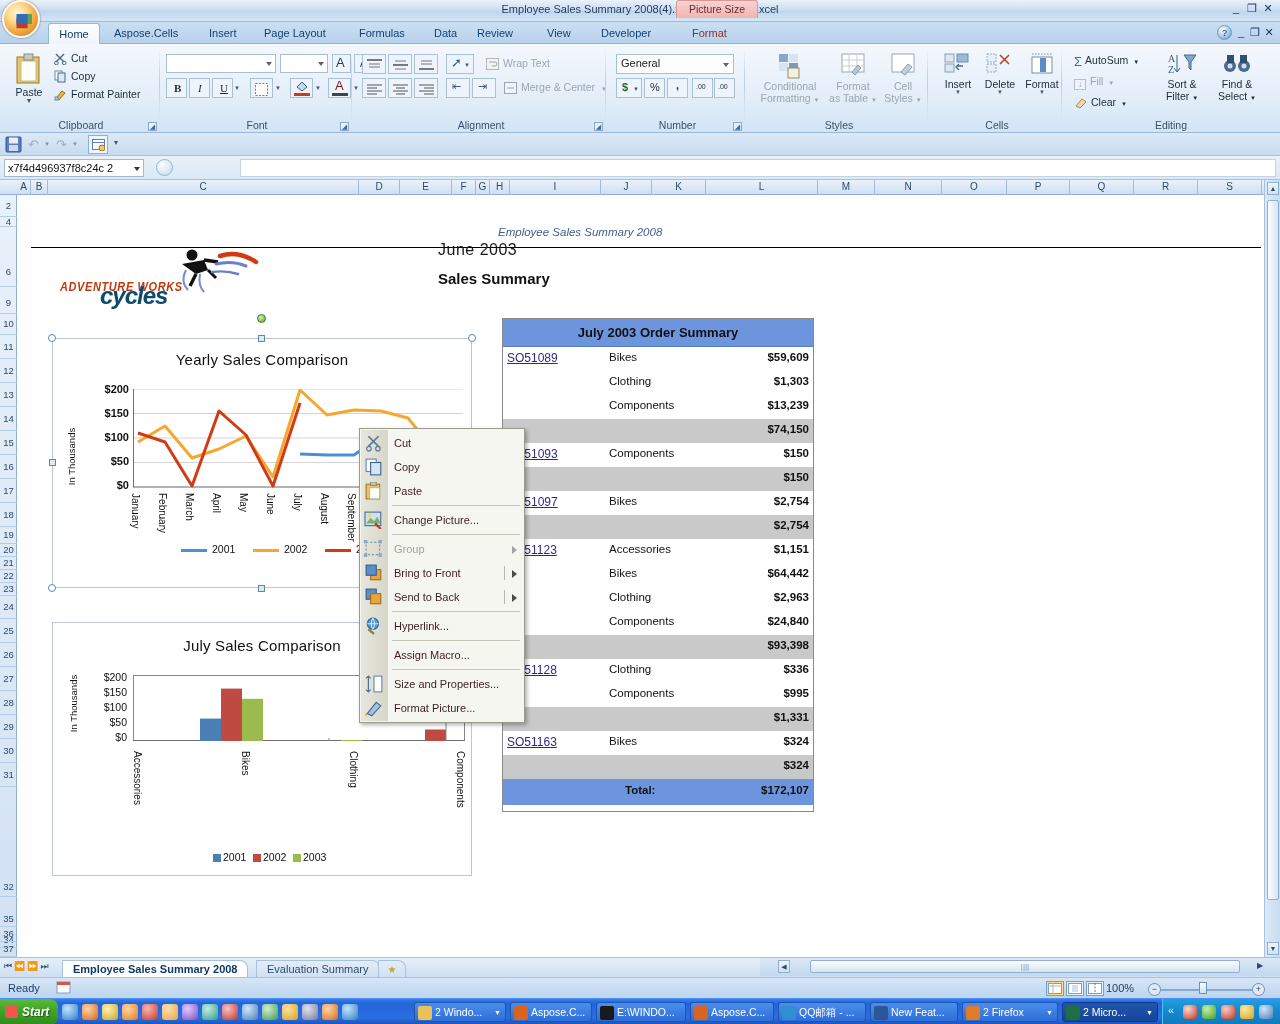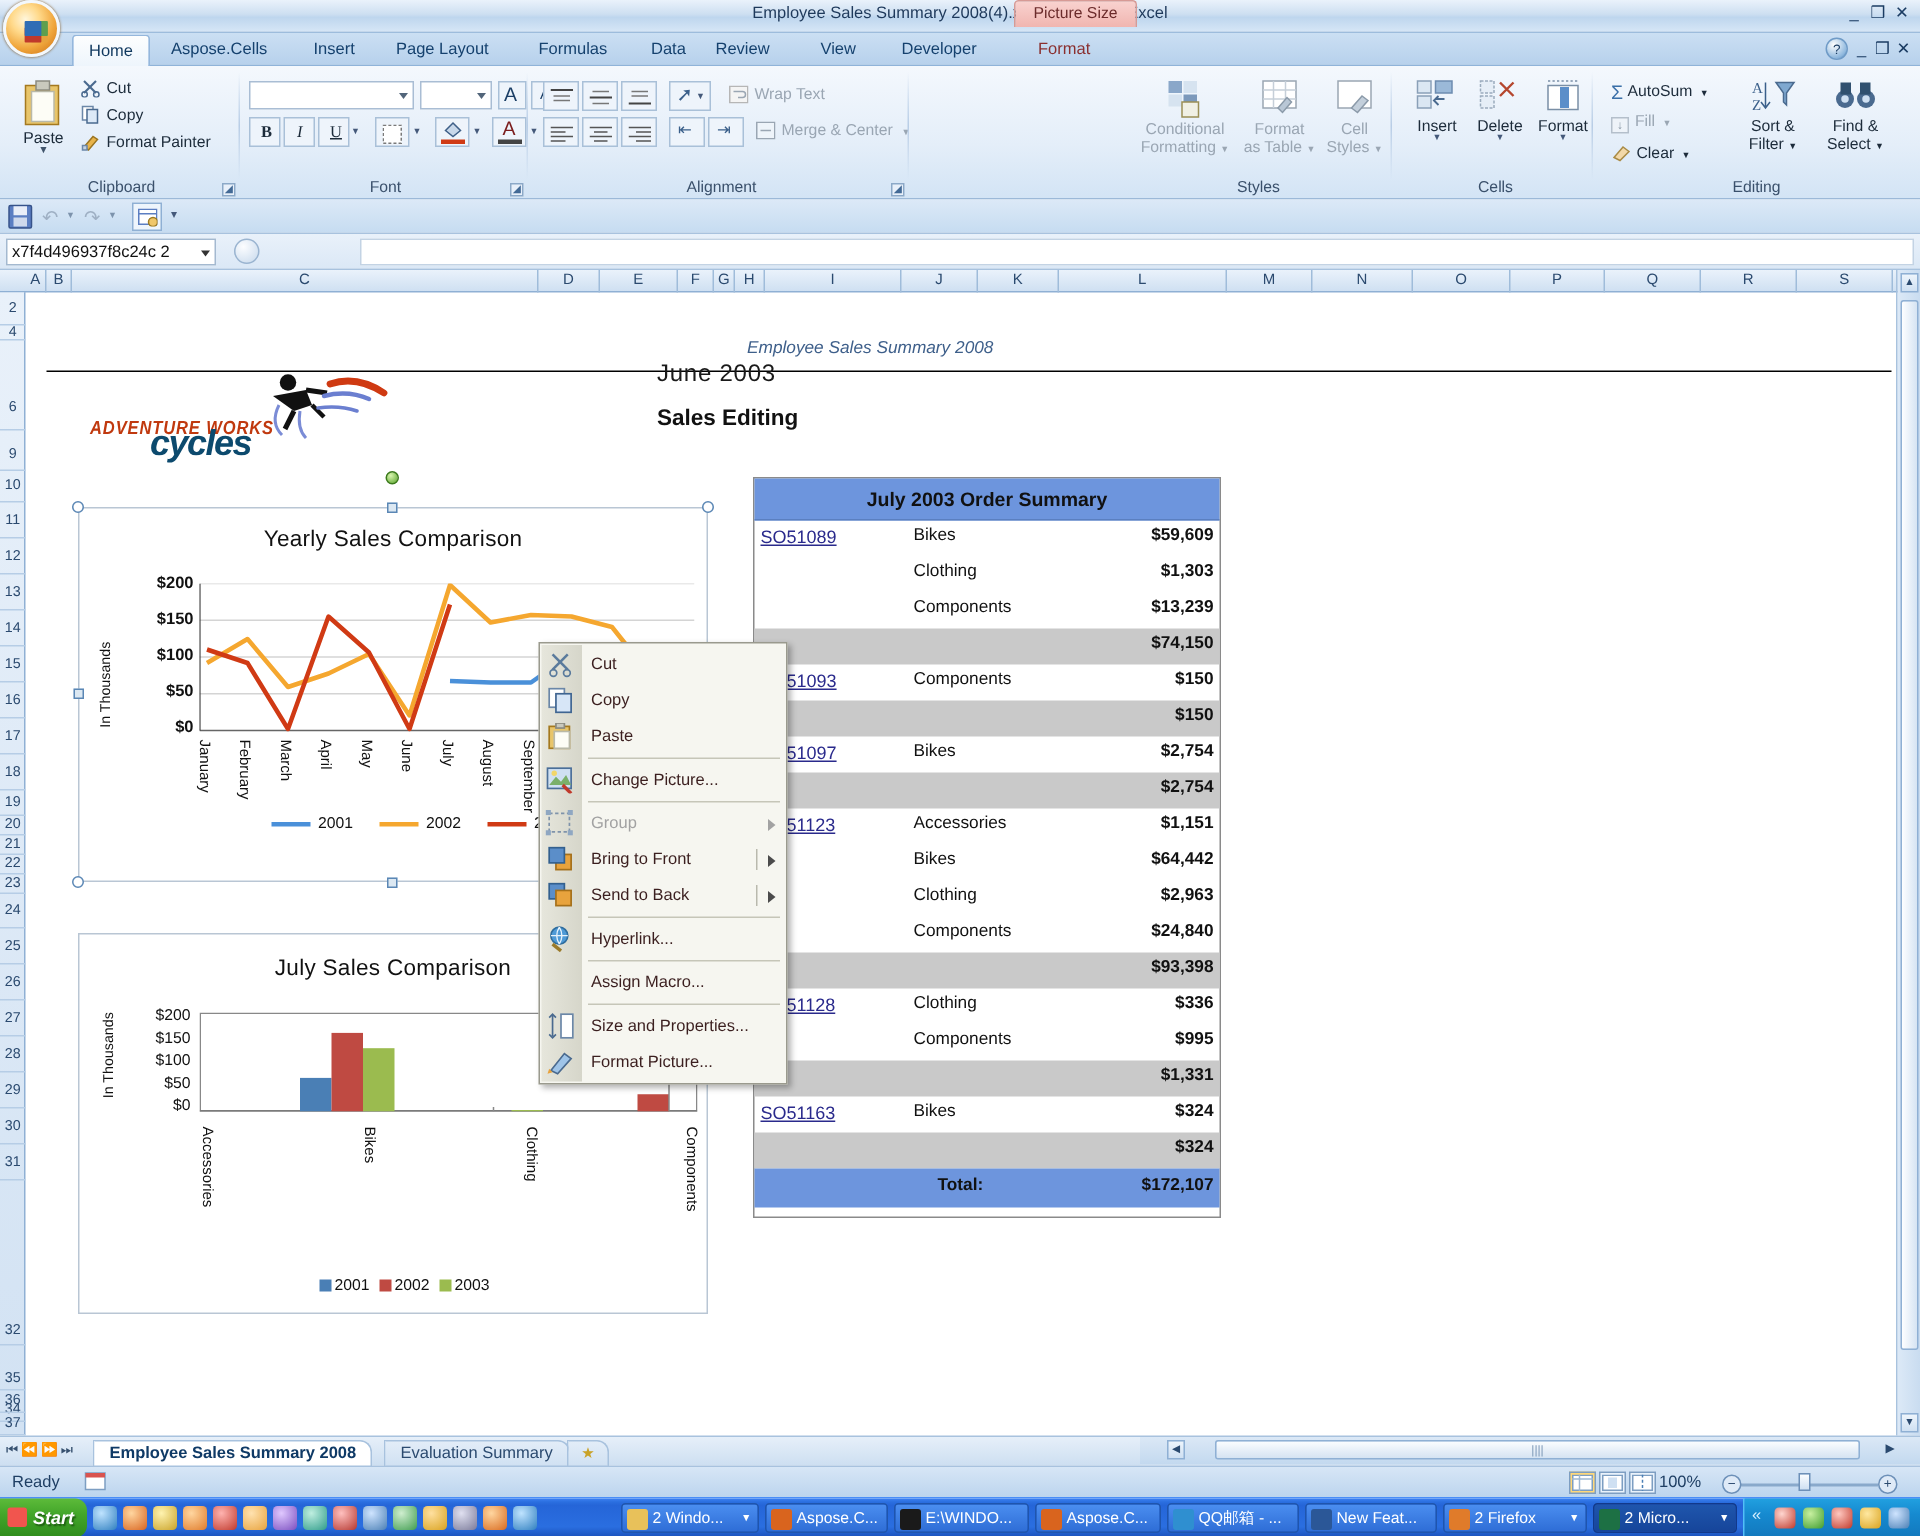--- a/index.html
+++ b/index.html
@@ -427,20 +427,45 @@
           <rect x="0.5" y="0.5" width="12" height="11" fill="#eef4fa" stroke="#9aa6b3"></rect>
           <line x1="3" y1="6" x2="10" y2="6" stroke="#9aa6b3"></line>
           </svg><span>Merge &amp; Center</span>
         <span style="margin-left:3px;font-size:6px;">▼</span>
       </div>
       <div class="glabel">Alignment</div>
       <div class="dlg-launcher">◢</div>
       <div class="gsep"></div>
     </div>
 
+    <div class="rgroup" style="left:610px;width:135px;">
+      <div class="fmtbox" style="left:6px;top:10px;width:118px;height:20px;">
+        <span>General</span>
+        <i style="position:absolute;right:4px;top:8px;border-left:3px solid transparent;border-right:3px solid transparent;border-top:4px solid #52657a;"></i>
+      </div>
+      <div class="sqbtn" style="left:6px;top:34px;width:26px;height:20px;border-color:#a9c0d8;">
+        <span style="position:absolute;left:5px;top:2px;font-weight:bold;color:#2a6b2a;">$</span>
+        <span style="position:absolute;right:2px;top:7px;font-size:6px;color:#44597a;">▼</span>
+        </div>
+      <div class="sqbtn" style="left:34px;top:34px;width:21px;height:20px;border-color:#a9c0d8;">
+        <span style="position:absolute;left:5px;top:2px;color:#1c2b3a;">%</span>
+        </div>
+      <div class="sqbtn" style="left:57px;top:34px;width:21px;height:20px;border-color:#a9c0d8;">
+        <span style="position:absolute;left:8px;top:0px;color:#1c2b3a;font-weight:bold;">,</span>
+        </div>
+      <div class="sqbtn" style="left:82px;top:34px;width:21px;height:20px;border-color:#a9c0d8;">
+        <span style="position:absolute;left:3px;top:4px;font-size:7px;color:#1c2b3a;">.00</span>
+        </div>
+      <div class="sqbtn" style="left:104px;top:34px;width:21px;height:20px;border-color:#a9c0d8;">
+        <span style="position:absolute;left:3px;top:4px;font-size:7px;color:#1c2b3a;">.00</span>
+        </div>
+      <div class="glabel">Number</div>
+      <div class="dlg-launcher">◢</div>
+      <div class="gsep"></div>
+    </div>
 
     <div class="rgroup" style="left:750px;width:178px;">
       <div class="btn-lg" style="left:6px;top:8px;width:68px;color:#9aa6b3;">
         <svg class="ico" width="30" height="28" viewBox="0 0 30 28">
           <rect x="4" y="2" width="9" height="8" fill="#8aa7c9"></rect>
             <rect x="14" y="2" width="9" height="8" fill="#d6e3f0"></rect>
           <rect x="4" y="11" width="9" height="8" fill="#d6e3f0"></rect>
             <rect x="14" y="11" width="9" height="8" fill="#7c99bb"></rect>
           <rect x="13" y="16" width="11" height="10" fill="#f0f0e4" stroke="#9a8f55"></rect>
           </svg>
@@ -656,21 +681,21 @@
           <path d="M48 22 L56 30" stroke="#111" stroke-width="3" fill="none"></path>
           <path d="M60 8 Q78 2 96 14" stroke="#cf3a12" stroke-width="4.5" fill="none" stroke-linecap="round"></path>
           <path d="M56 16 Q72 12 86 18" stroke="#6b7fd0" stroke-width="3" fill="none" stroke-linecap="round"></path>
           <path d="M52 24 Q66 22 78 26" stroke="#6b7fd0" stroke-width="2.4" fill="none" stroke-linecap="round"></path>
           <path d="M26 22 Q20 34 28 42" stroke="#7b8cd6" stroke-width="2" fill="none"></path>
           <path d="M40 26 Q38 38 44 44" stroke="#7b8cd6" stroke-width="2" fill="none"></path>
         </svg>
       </div>
 
       <div class="rptMonth">June  2003</div>
-      <div class="rptTitle">Sales Editing</div>
+      <div class="rptTitle">Sales Summary</div>
 
       <div class="chartbox" style="left:34px;top:142px;width:420px;height:250px;">
         <div class="charttitle" style="top:12px;">Yearly Sales Comparison</div>
         <div class="axlabel" style="left:-22px;top:112px;width:80px;text-align:center;transform:rotate(-90deg);">In Thousands</div>
         <div class="ytick" style="left:28px;top:44px;width:48px;">$200</div>
         <div class="ytick" style="left:28px;top:68px;width:48px;">$150</div>
         <div class="ytick" style="left:28px;top:92px;width:48px;">$100</div>
         <div class="ytick" style="left:28px;top:116px;width:48px;">$50</div>
         <div class="ytick" style="left:28px;top:140px;width:48px;">$0</div>
 

